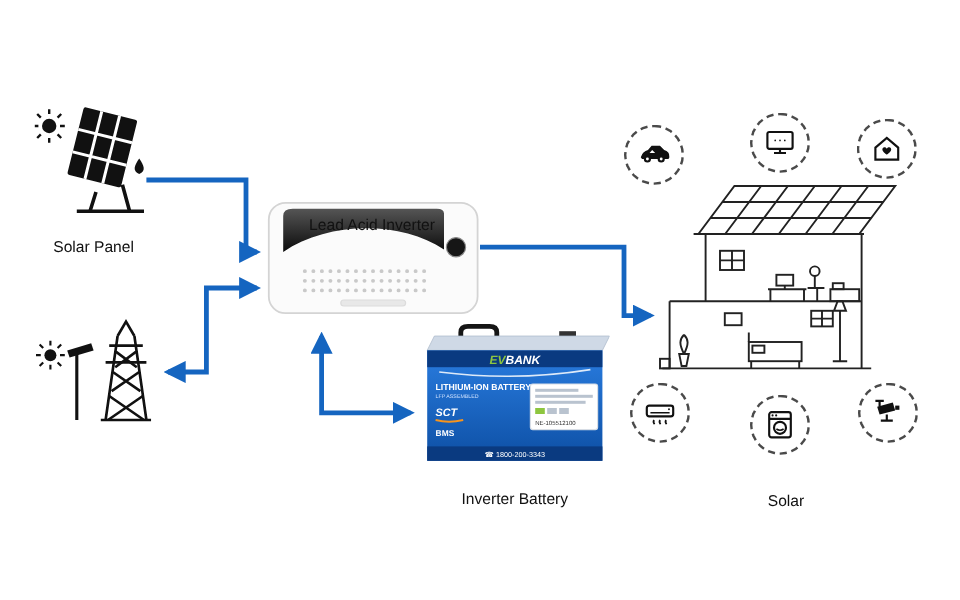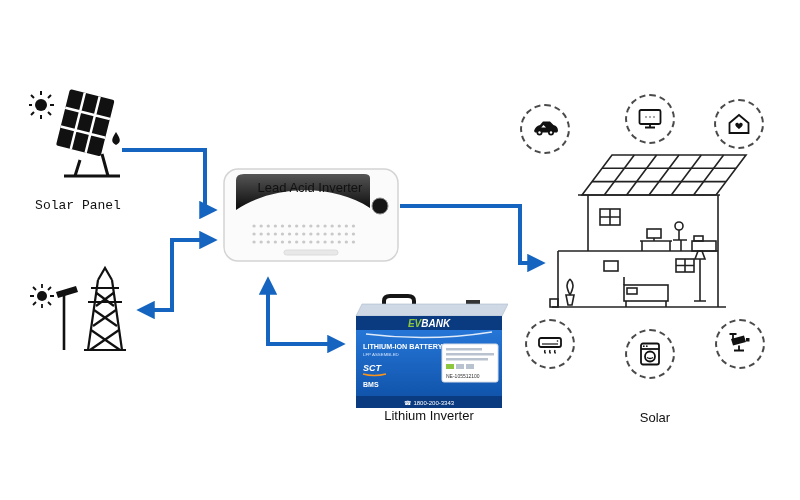--- a/index.html
+++ b/index.html
@@ -37,21 +37,21 @@
       <path d="M13,7 V3 M13,27 V31 M4,17 H1 M22,17 H26 M6,10 L3,7 M20,10 L23,7 M6,24 L3,27 M20,24 L23,27" stroke="#111" stroke-width="2"></path>
       <g transform="rotate(14 58 36)">
         <rect x="34" y="6" width="46" height="58" fill="#111" rx="2"></rect>
         <path d="M49.3,6 V64 M64.6,6 V64 M34,25.3 H80 M34,44.6 H80" stroke="#fff" stroke-width="2.5"></path>
       </g>
       <path d="M52,72 L47,88 M74,66 L80,88" stroke="#111" stroke-width="3"></path>
       <path d="M36,88 H92" stroke="#111" stroke-width="3"></path>
       <path d="M88,44 C92,50 94,54 88,57 C82,54 84,50 88,44 Z" fill="#111"></path>
     </svg>
   </div>
-  <div class="lbl" style="left:18px;top:198px;width:120px;font-family:Liberation Mono, monospace;">Solar Panel</div>
+  <div class="lbl" style="left:18px;top:198px;width:120px;">Solar Panel</div>
 
   <div class="node" style="left:28px;top:258px;">
     <svg width="98" height="98" viewBox="0 0 98 98">
       <circle cx="14" cy="38" r="5" fill="#111"></circle>
       <path d="M14,30 V26 M14,46 V50 M6,38 H2 M22,38 H26 M8,32 L5,29 M20,32 L23,29 M8,44 L5,47 M20,44 L23,47" stroke="#111" stroke-width="1.8"></path>
       <path d="M36,92 V36" stroke="#111" stroke-width="2.6"></path>
       <path d="M28,34 L48,28 L50,34 L30,40 Z" fill="#111"></path>
       <g stroke="#111" stroke-width="2.2" fill="none">
         <path d="M60,92 L70,22 M94,92 L84,22"></path>
         <path d="M70,22 L77,10 L84,22"></path>
@@ -79,21 +79,21 @@
       <circle cx="158" cy="40" r="8" fill="none" stroke="#8a8a8a" stroke-width="1"></circle>
       <g stroke="#c9c9c9" stroke-width="3.2" stroke-linecap="round" stroke-dasharray="0.1 7">
         <path d="M32,60 H132"></path>
         <path d="M32,68 H132"></path>
         <path d="M32,76 H132"></path>
       </g>
       <rect x="62" y="84" width="54" height="5" rx="2.5" fill="#e8e8e8" stroke="#dcdcdc"></rect>
     </svg>
   </div>
 
-  <div class="node" style="left:350px;top:292px;">
+  <div class="node" style="left:350px;top:268px;">
     <svg width="158" height="120" viewBox="0 0 158 120">
       <defs>
         <linearGradient id="batg" x1="0" y1="0" x2="0" y2="1">
           <stop offset="0" stop-color="#2a7de0"></stop>
           <stop offset="1" stop-color="#0d4fa4"></stop>
         </linearGradient>
       </defs>
       <path d="M34,14 v-5 q0,-5 6,-5 h18 q6,0 6,5 v5" stroke="#151515" stroke-width="4" fill="none"></path>
       <rect x="116" y="8" width="14" height="6" fill="#333"></rect>
       <polygon points="6,24 152,24 158,12 12,12" fill="#cfd9e6" stroke="#aab8ca" stroke-width="0.6"></polygon>
@@ -111,21 +111,21 @@
       <rect x="96" y="61" width="48" height="2.5" fill="#b9c3cf"></rect>
       <rect x="96" y="66" width="42" height="2.5" fill="#b9c3cf"></rect>
       <rect x="96" y="72" width="8" height="5" fill="#8dc63f"></rect>
       <rect x="106" y="72" width="8" height="5" fill="#b9c3cf"></rect>
       <rect x="116" y="72" width="8" height="5" fill="#b9c3cf"></rect>
       <text x="96" y="86" font-size="5" fill="#333333">NE-105512100</text>
       <rect x="6" y="104" width="146" height="12" fill="#0a3a80"></rect>
       <text x="79" y="112.5" text-anchor="middle" font-size="6" fill="#ffffff"><tspan>☎</tspan><tspan dx="2">1800-200-3343</tspan></text>
     </svg>
   </div>
-  <div class="lbl" style="left:354px;top:408px;width:150px;">Lithium Inverter</div>
+  <div class="lbl" style="left:354px;top:408px;width:150px;">Inverter Battery</div>
 
   <div class="node" style="left:548px;top:147px;">
     <svg width="204" height="170" viewBox="0 0 204 170" fill="none" stroke="#222" stroke-width="1.6">
       <g>
         <polygon points="34,48 64,8 198,8 168,48" fill="#fff"></polygon>
         <path d="M54,21.3 H188 M44,34.6 H178"></path>
         <path d="M86.3,8 L56.3,48 M108.6,8 L78.6,48 M131,8 L101,48 M153.3,8 L123.3,48 M175.6,8 L145.6,48"></path>
       </g>
       <path d="M30,48 H172"></path>
       <path d="M40,48 V104 M170,48 V160"></path>

